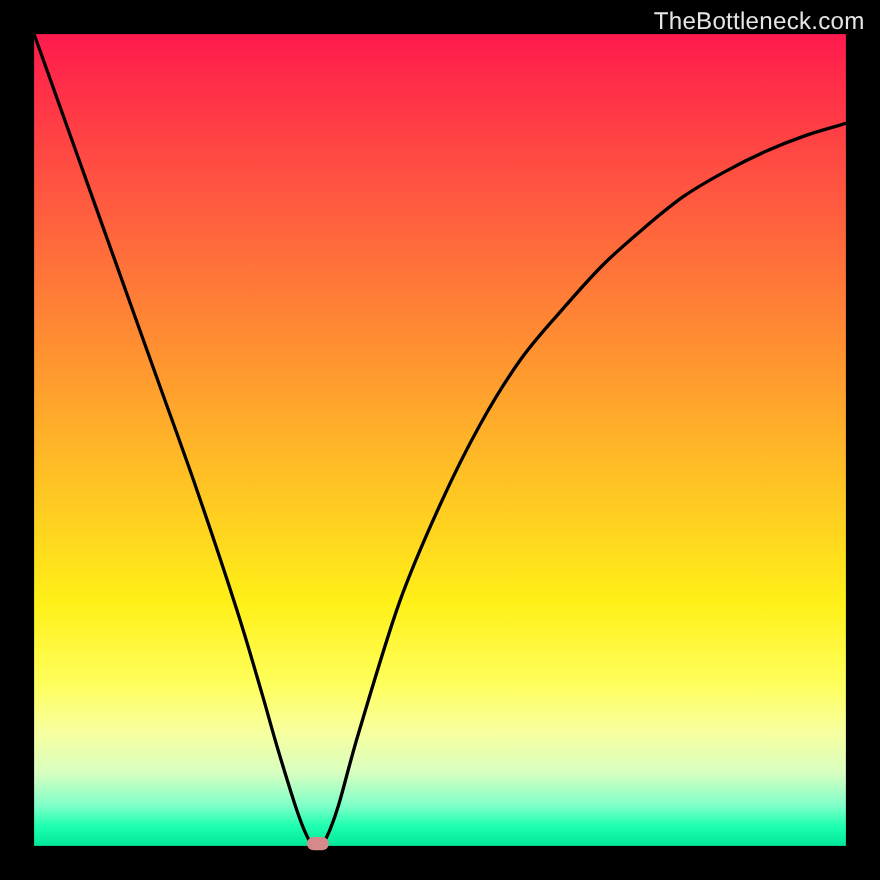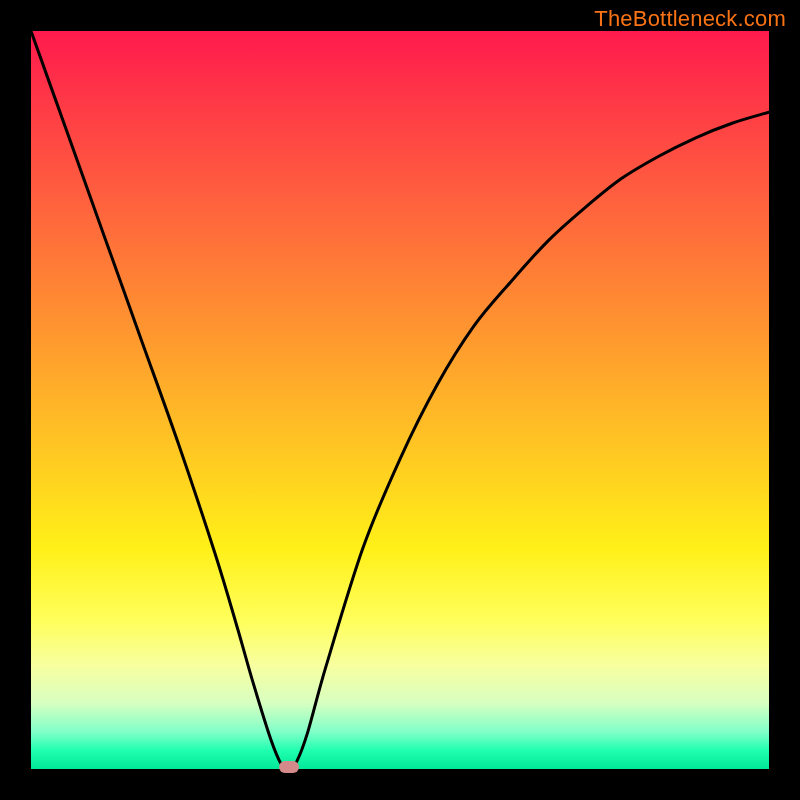--- a/index.html
+++ b/index.html
@@ -39,21 +39,21 @@
       #d8ffc0 91%,
       #80ffc8 95%,
       #20ffb0 97.5%,
       #00e898 100%
     );
   }
   .watermark {
     position: absolute;
     top: 6px;
     right: 14px;
-    color: #f97316;
+    color: #e5e5e5;
     font-size: 22px;
     font-weight: 400;
     letter-spacing: 0.2px;
     z-index: 10;
   }
   .curve-svg {
     position: absolute;
     top: 31px;
     left: 31px;
     width: 738px;

